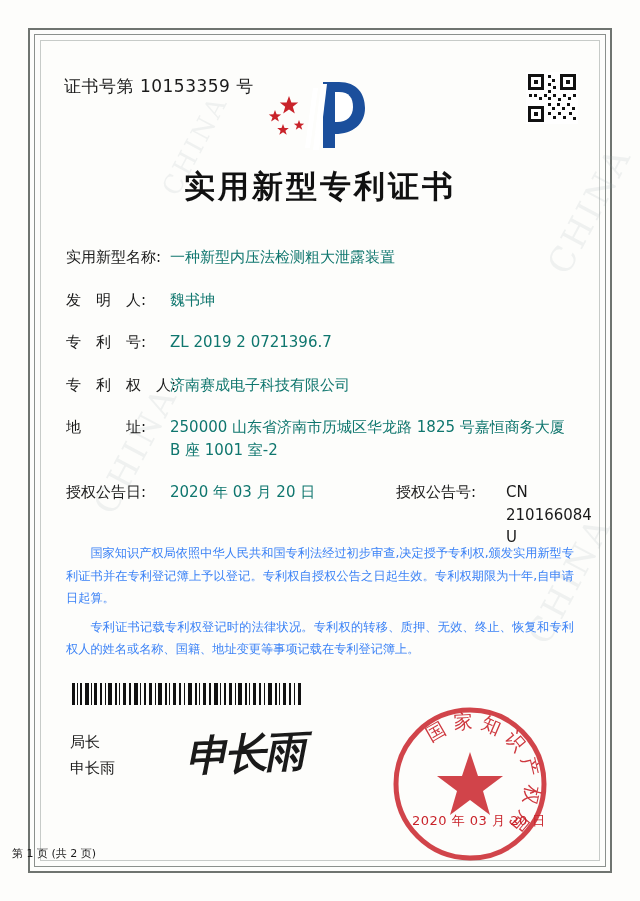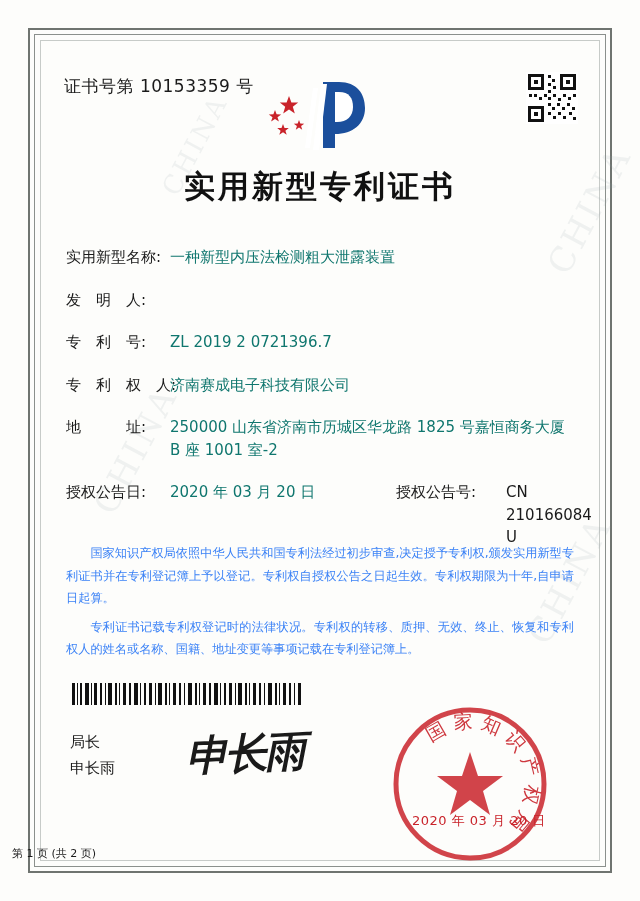--- a/index.html
+++ b/index.html
@@ -291,20 +291,21 @@
 
   <div class="fields">
 
     <div class="field-row">
       <div class="field-label">实用新型名称:</div>
       <div class="field-value">一种新型内压法检测粗大泄露装置</div>
     </div>
 
     <div class="field-row">
       <div class="field-label">发　明　人:</div>
+      <div class="field-value">魏书坤</div>
     </div>
 
     <div class="field-row">
       <div class="field-label">专　利　号:</div>
       <div class="field-value">ZL 2019 2 0721396.7</div>
     </div>
 
 
     <div class="field-row">
       <div class="field-label">专　利　权　人:</div>

